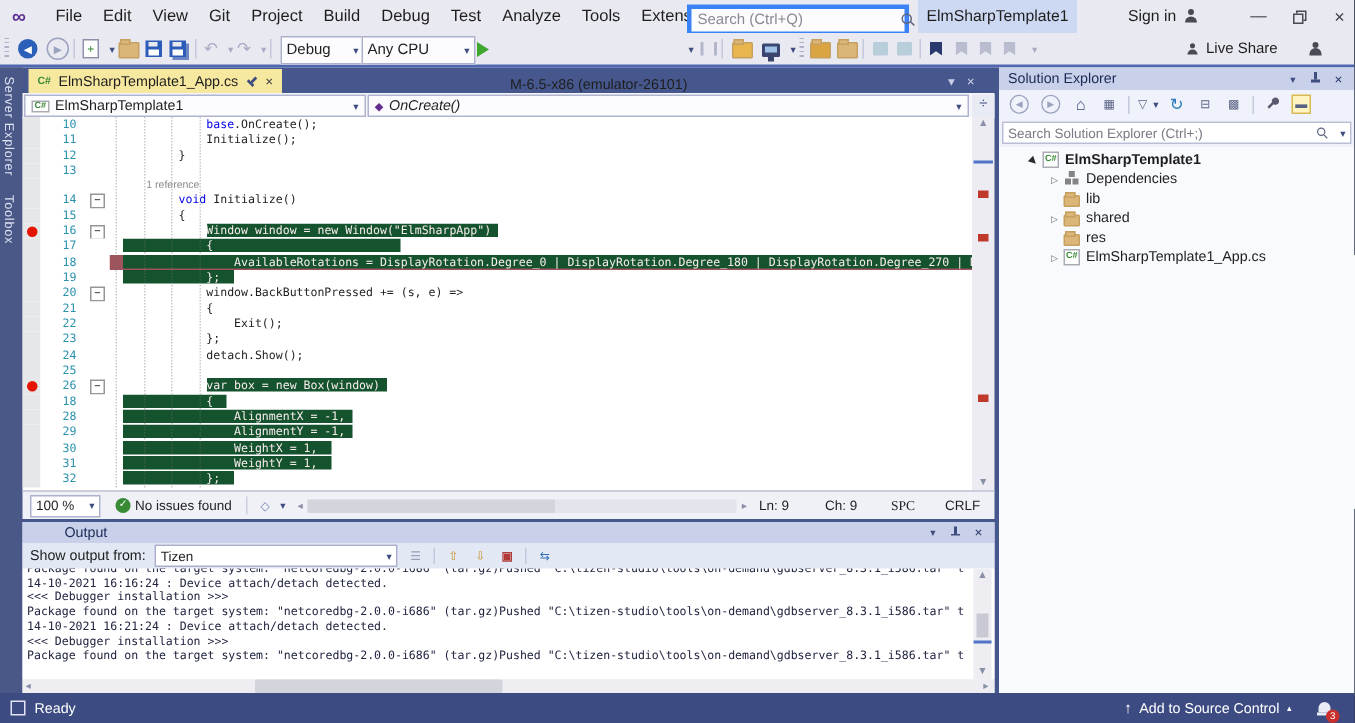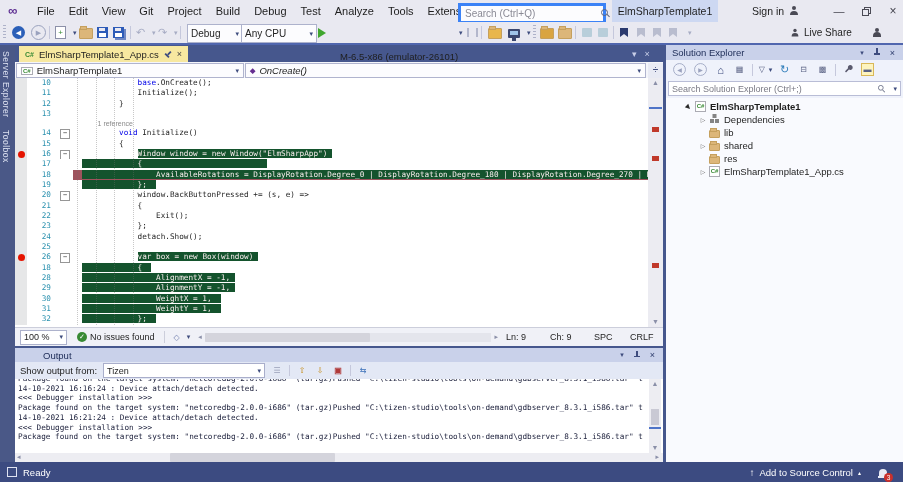--- a/index.html
+++ b/index.html
@@ -493,21 +493,21 @@
       <span style="color:#7A87B3;font-size:8px;">◇</span>
       <span class="chev">▾</span>
     </span>
     <span style="color:#8A8FA8;font-size:7px;padding:0 3px;">◂</span>
     <span style="flex:1;position:relative;height:9px;background:#E4E5EC;">
       <span class="hthumb" style="position:absolute;left:0;width:165px;"></span>
     </span>
     <span style="color:#8A8FA8;font-size:7px;padding:0 3px;">▸</span>
     <span class="es-item" style="width:34px;">Ln: 9</span>
     <span class="es-item" style="width:34px;">Ch: 9</span>
-    <span class="es-item" style="width:26px;">SPC</span>
+    <span class="es-item" style="width:26px;font-family:Liberation Serif, serif;">SPC</span>
     <span class="es-item" style="width:28px;">CRLF</span>
   </div>
 
   <div id="output" class="abs">
     <div class="paneltitle">
       <span style="padding-left:28px;">Output</span>
       <span class="ptools">
         <span class="chev">▾</span>
         <span class="pin"></span>
         <span style="font-size:9px;">×</span>

